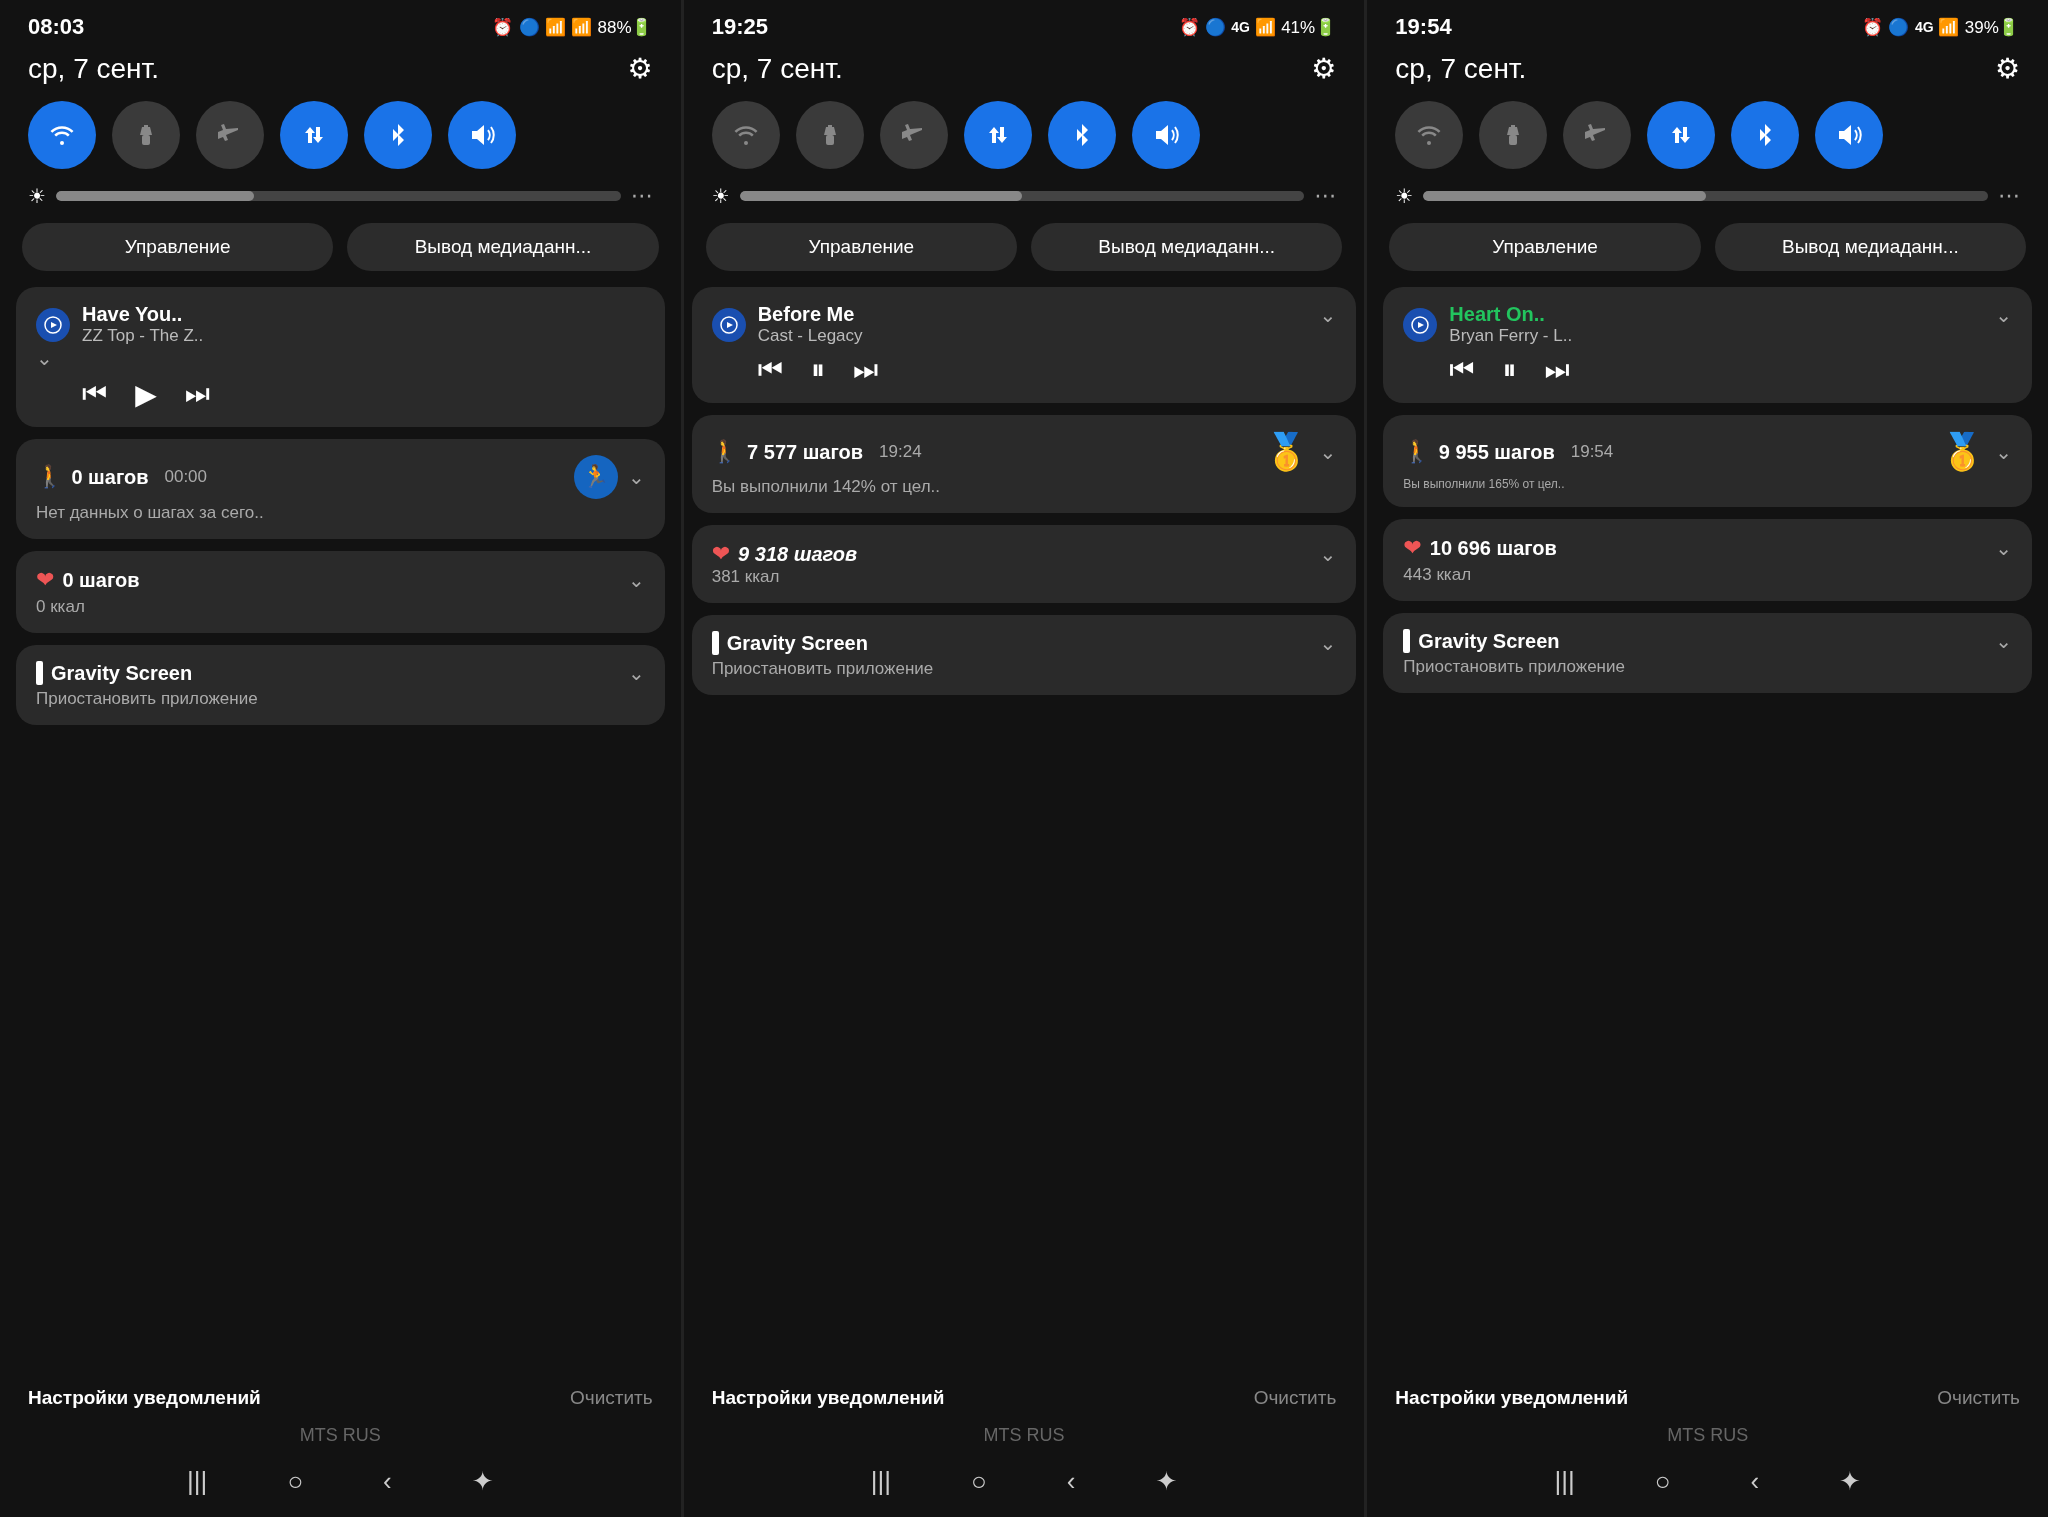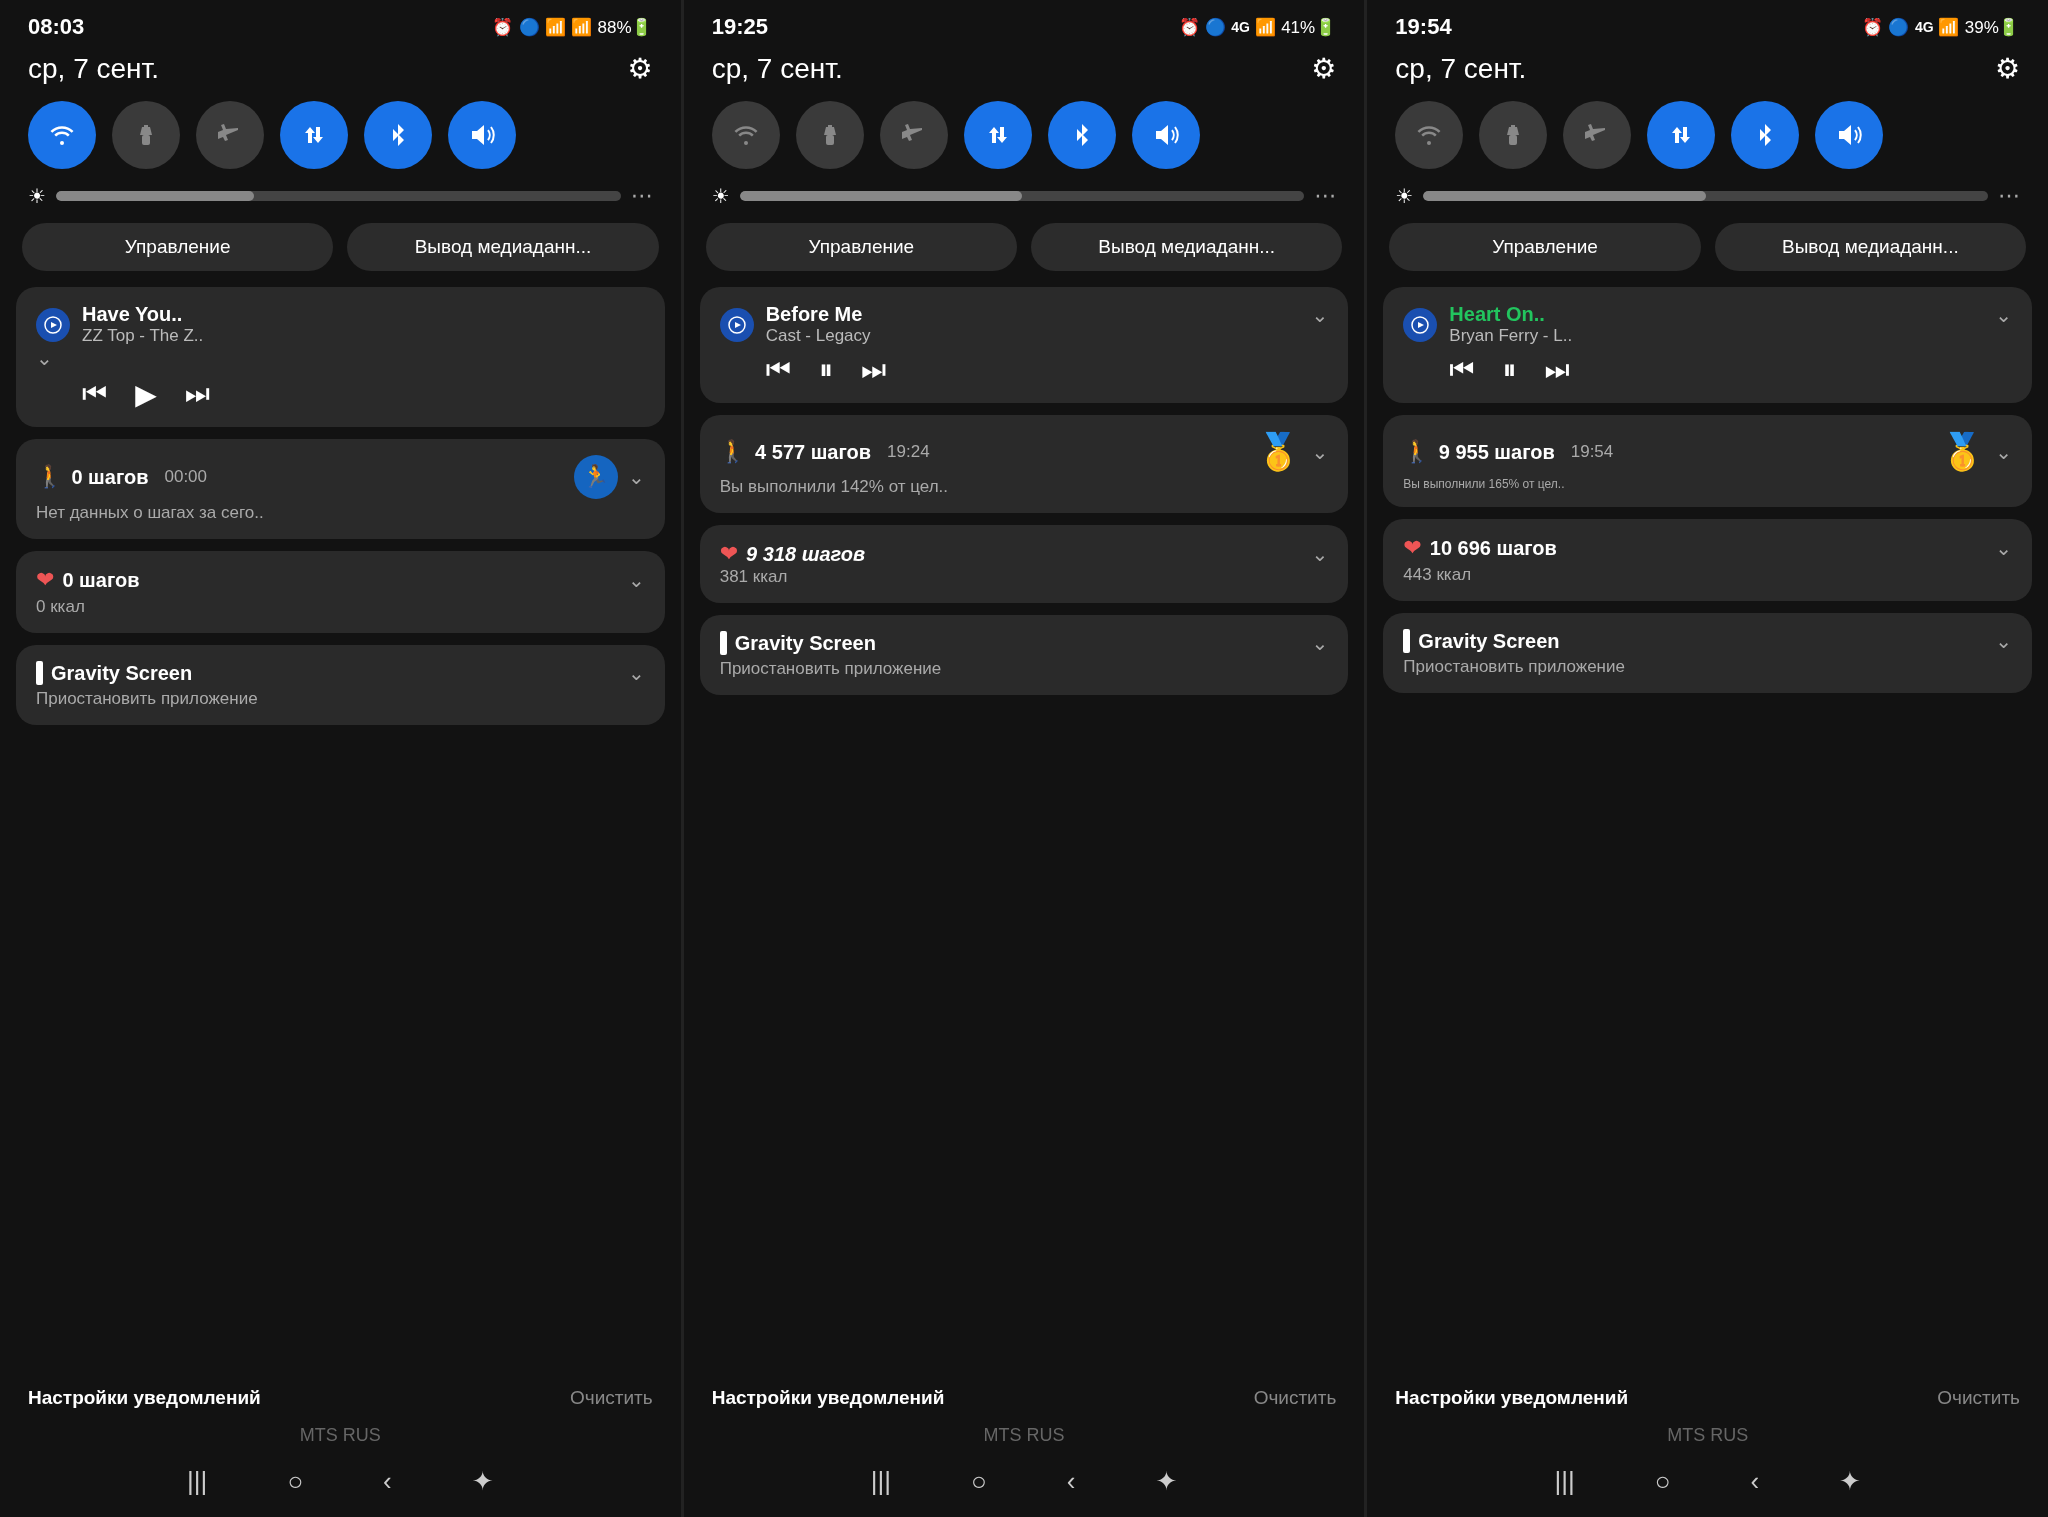--- a/index.html
+++ b/index.html
@@ -209,21 +209,21 @@
     <span style="color:#fff;font-size:20px;">☀</span>
     <div style="flex:1;height:10px;background:#444;border-radius:5px;overflow:hidden;cursor:pointer;">
       <div style="width:50%;height:100%;background:#888;border-radius:5px;"></div>
     </div>
     <span style="color:#aaa;font-size:22px;cursor:pointer;">⋯</span>
   </div>
       <div style="display: flex; flex-direction: row; gap: 14px; padding: 2px 22px 16px;">
         <button style="flex: 1 1 0%; background: rgb(44, 44, 44); border: none; border-radius: 30px; color: rgb(255, 255, 255); font-size: 19px; padding: 13px 6px; cursor: pointer; font-weight: 500; text-align: center;">Управление</button>
         <button style="flex: 1 1 0%; background: rgb(44, 44, 44); border: none; border-radius: 30px; color: rgb(255, 255, 255); font-size: 19px; padding: 13px 6px; cursor: pointer; font-weight: 500; text-align: center;">Вывод медиаданн...</button>
       </div>
-      <div style="display: flex; flex-direction: column; gap: 12px; padding: 0px 16px; flex: 1 1 0%; overflow: hidden;">
+      <div style="display: flex; flex-direction: column; gap: 12px; padding: 0px 8px; flex: 1 1 0%; overflow: hidden;">
         <div style="background: rgb(42, 42, 42); border-radius: 20px; padding: 16px 20px;">
           <div style="display: flex; align-items: flex-start; justify-content: space-between;">
             <div style="display: flex; align-items: center; gap: 12px;">
               <div style="width: 34px; height: 34px; border-radius: 50%; background: rgb(26, 79, 176); display: flex; align-items: center; justify-content: center; font-size: 15px; color: rgb(255, 255, 255); flex-shrink: 0;">
                 <svg width="20" height="20" viewBox="0 0 20 20" fill="#fff">
                   <circle cx="10" cy="10" r="8" stroke="#fff" stroke-width="1.5" fill="none"></circle>
                   <polygon points="8,7 14,10 8,13"></polygon>
                 </svg>
               </div>
               <div>
@@ -236,21 +236,21 @@
           <div style="display: flex; align-items: center; gap: 28px; margin-top: 8px; padding-left: 46px;">
             <button style="background: none; border: none; color: rgb(255, 255, 255); font-size: 28px; cursor: pointer;">⏮</button>
             <button style="background: none; border: none; color: rgb(255, 255, 255); font-size: 28px; cursor: pointer;">⏸</button>
             <button style="background: none; border: none; color: rgb(255, 255, 255); font-size: 28px; cursor: pointer;">⏭</button>
           </div>
         </div>
         <div style="background: rgb(42, 42, 42); border-radius: 20px; padding: 16px 20px;">
           <div style="display: flex; align-items: center; justify-content: space-between;">
             <div style="display: flex; align-items: center; gap: 8px;">
               <span style="font-size:22px;color:#aaa;">🚶</span>
-              <span style="color: rgb(255, 255, 255); font-size: 20px; font-weight: 700;">4 577 шагов</span>
+              <span style="color: rgb(255, 255, 255); font-size: 20px; font-weight: 700;">7 577 шагов</span>
               <span style="color: rgb(170, 170, 170); font-size: 17px; margin-left: 8px;">19:24</span>
             </div>
             <div style="display: flex; align-items: center; gap: 10px;">
               <span style="font-size: 36px;">🥇</span>
               <span style="color: rgb(170, 170, 170); font-size: 20px; cursor: pointer;">⌄</span>
             </div>
           </div>
           <div style="color: rgb(170, 170, 170); font-size: 17px; margin-top: 4px;">Вы выполнили 142% от цел..</div>
         </div>
         <div style="background: rgb(42, 42, 42); border-radius: 20px; padding: 16px 20px;">

